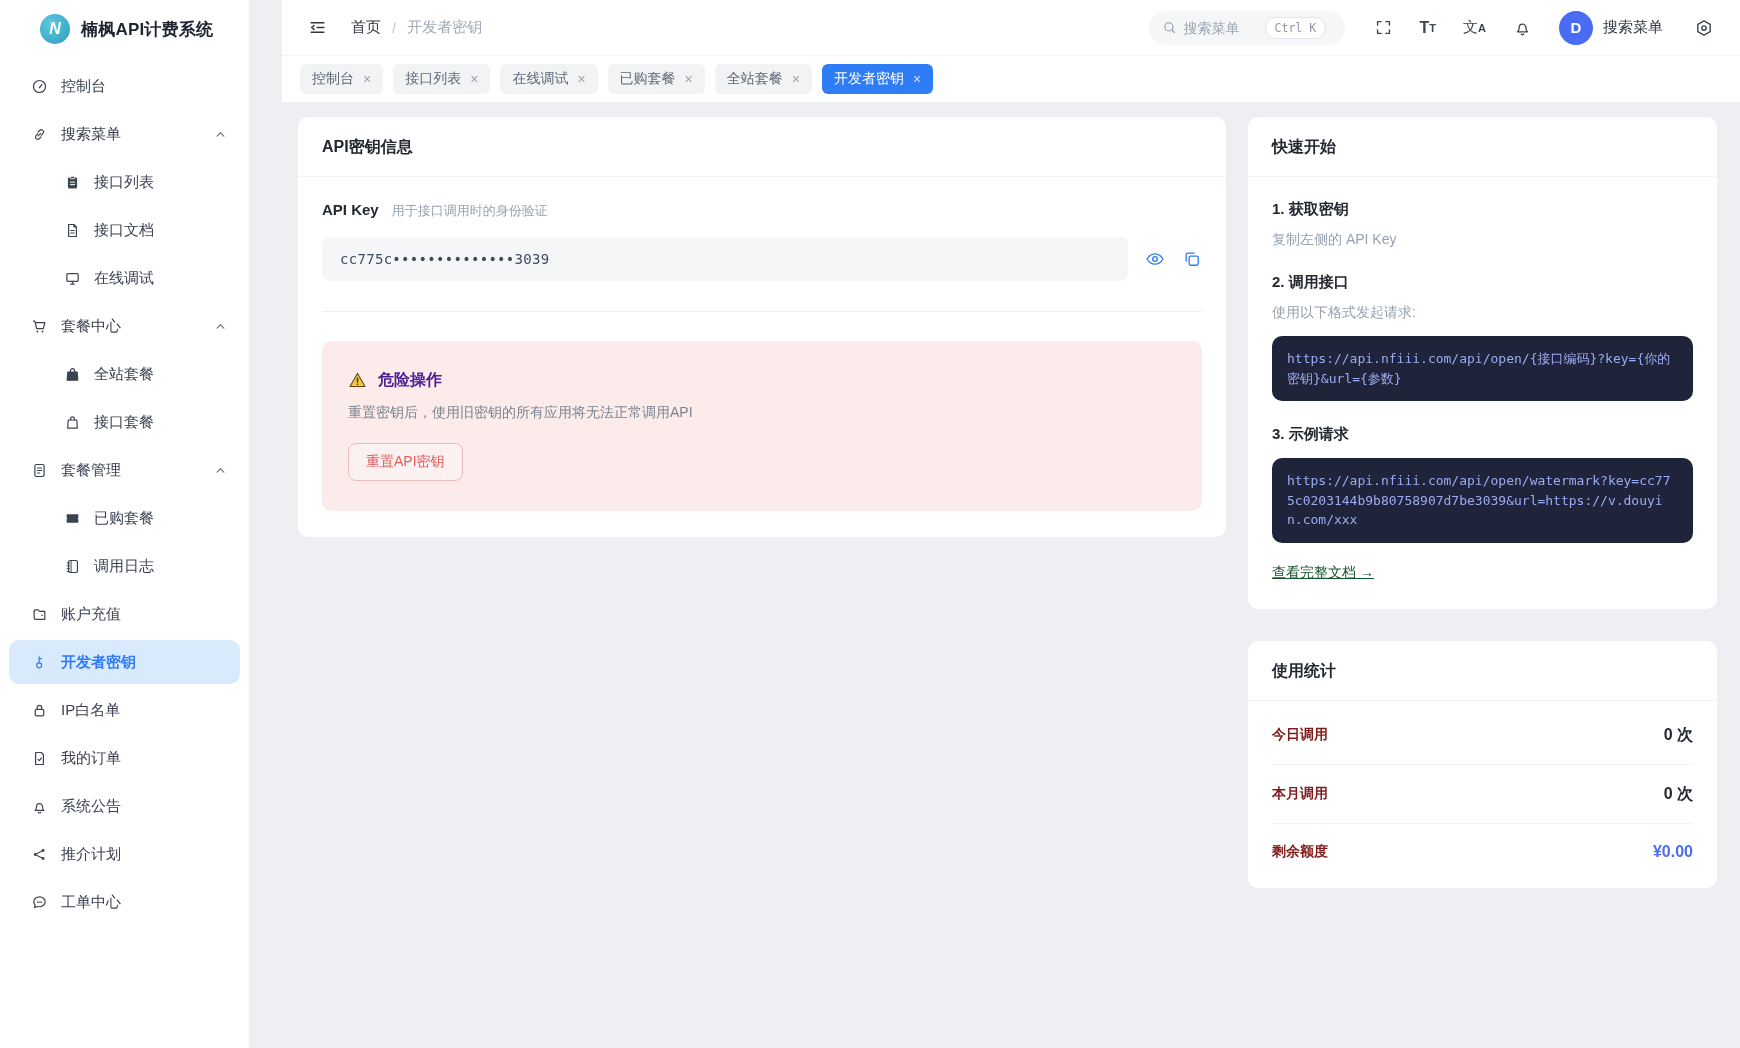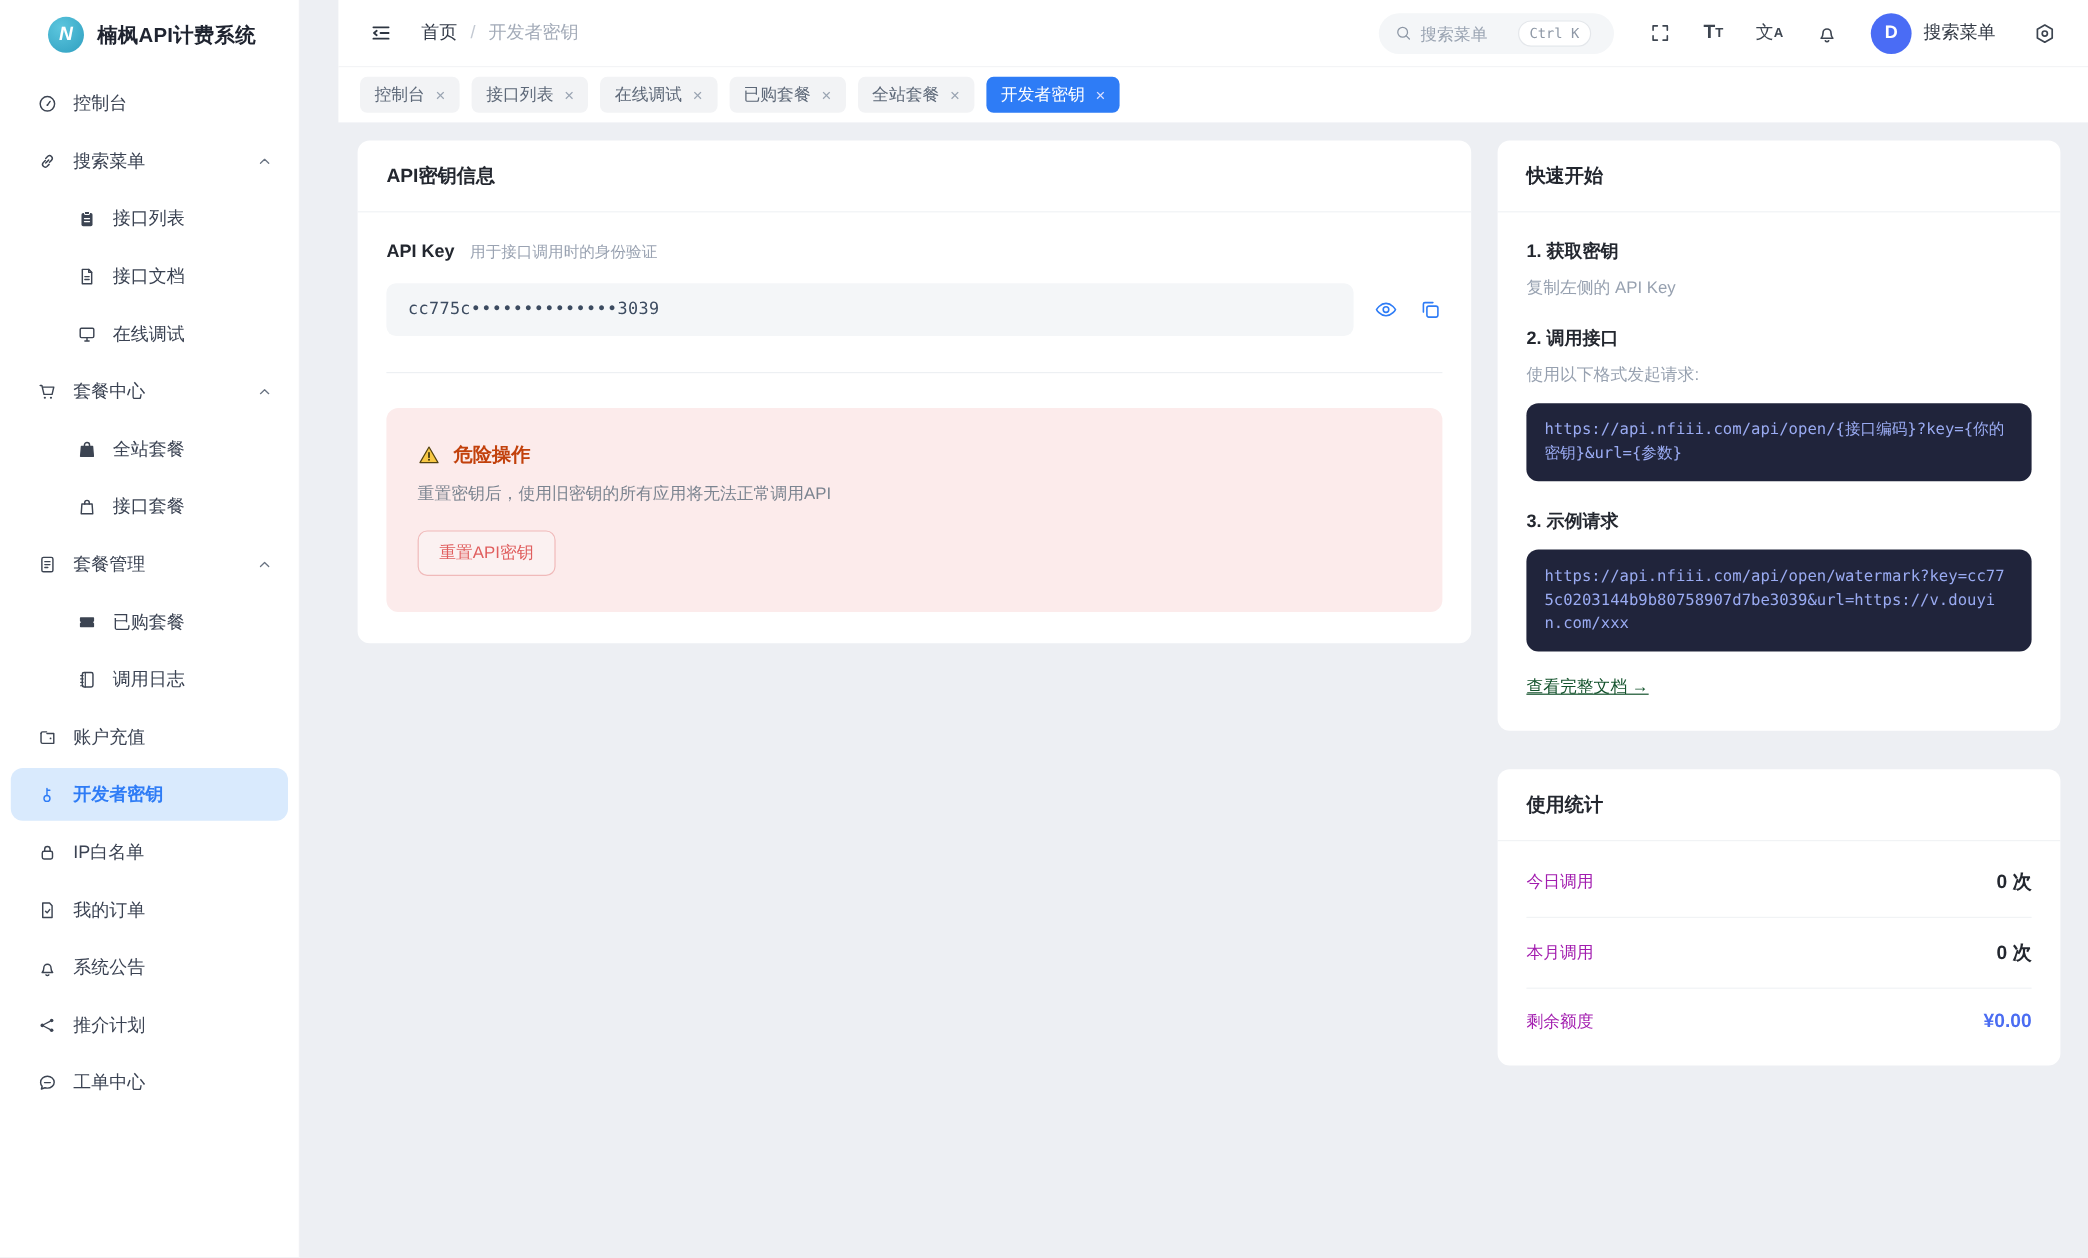--- a/index.html
+++ b/index.html
@@ -62,37 +62,37 @@
   .api-body { padding:24px 24px 26px; }
   .keyrow { display:flex; align-items:baseline; gap:13px; }
   .keylabel { font-size:15px; font-weight:bold; color:#23272f; }
   .keyhint { font-size:13px; color:#9aa3b2; }
   .keyfield-row { display:flex; align-items:center; gap:17px; margin-top:17px; }
   .keyfield { flex:1; height:44px; background:#f4f6f8; border-radius:8px; display:flex; align-items:center; padding:0 18px; font-family:"DejaVu Sans Mono",monospace; font-size:14px; color:#3c4b60; letter-spacing:.3px; }
   .iconbtn { color:#2e7cf6; cursor:pointer; display:flex; }
   .iconbtn .ic { width:20px; height:20px; stroke-width:1.6; }
   .sep { border:none; border-top:1px solid #edf0f3; margin-top:30px; }
   .danger { margin-top:29px; background:#fcebeb; border-radius:10px; padding:29px 26px 30px; }
-  .danger-title { display:flex; align-items:center; gap:11px; font-size:16px; font-weight:bold; color:#c2410c; }
+  .danger-title { display:flex; align-items:center; gap:11px; font-size:16px; font-weight:bold; color:#4c1d95; }
   .warn-ic { width:19px; height:19px; flex:none; }
   .danger-desc { margin-top:13px; font-size:14px; color:#7b8490; }
   .danger-btn { margin-top:21px; display:inline-block; background:#fbf1f1; border:1px solid #f0baba; color:#e05e5e; font-size:14px; border-radius:8px; padding:9px 17px; cursor:pointer; font-family:"Liberation Sans",sans-serif; }
 
   .rightcol { width:469px; flex:none; display:flex; flex-direction:column; gap:32px; }
   .qs-body { padding:23px 24px 27px; }
   .step-title { font-size:15px; font-weight:bold; color:#23272f; }
   .step-title + .step-title, .mt { margin-top:24px; }
   .step-desc { font-size:14px; color:#97a1b0; margin-top:12px; }
   .codeblock { margin-top:14px; background:#20243b; border-radius:10px; padding:13px 15px; font-family:"DejaVu Sans Mono",monospace; font-size:13px; line-height:1.5; color:#9aabf2; word-break:break-all; }
   .doclink { display:inline-block; margin-top:21px; font-size:14px; color:#14532d; text-decoration:underline; cursor:pointer; }
 
   .usage-body { padding:5px 24px 9px; }
   .urow { display:flex; align-items:center; justify-content:space-between; padding:19px 0 18px; border-bottom:1px solid #f1f3f5; }
   .urow:last-child { border-bottom:none; }
-  .ulabel { font-size:14px; color:#a21caf; }
+  .ulabel { font-size:14px; color:#7f1d1d;font-weight:bold; }
   .uval { font-size:16px; font-weight:bold; color:#23272f; }
   .uval.blue { color:#4b6df2; }
 </style>
 </head>
 <body>
 
 <div class="app">
 
   <aside class="sidebar">
     <div class="logo-row">

